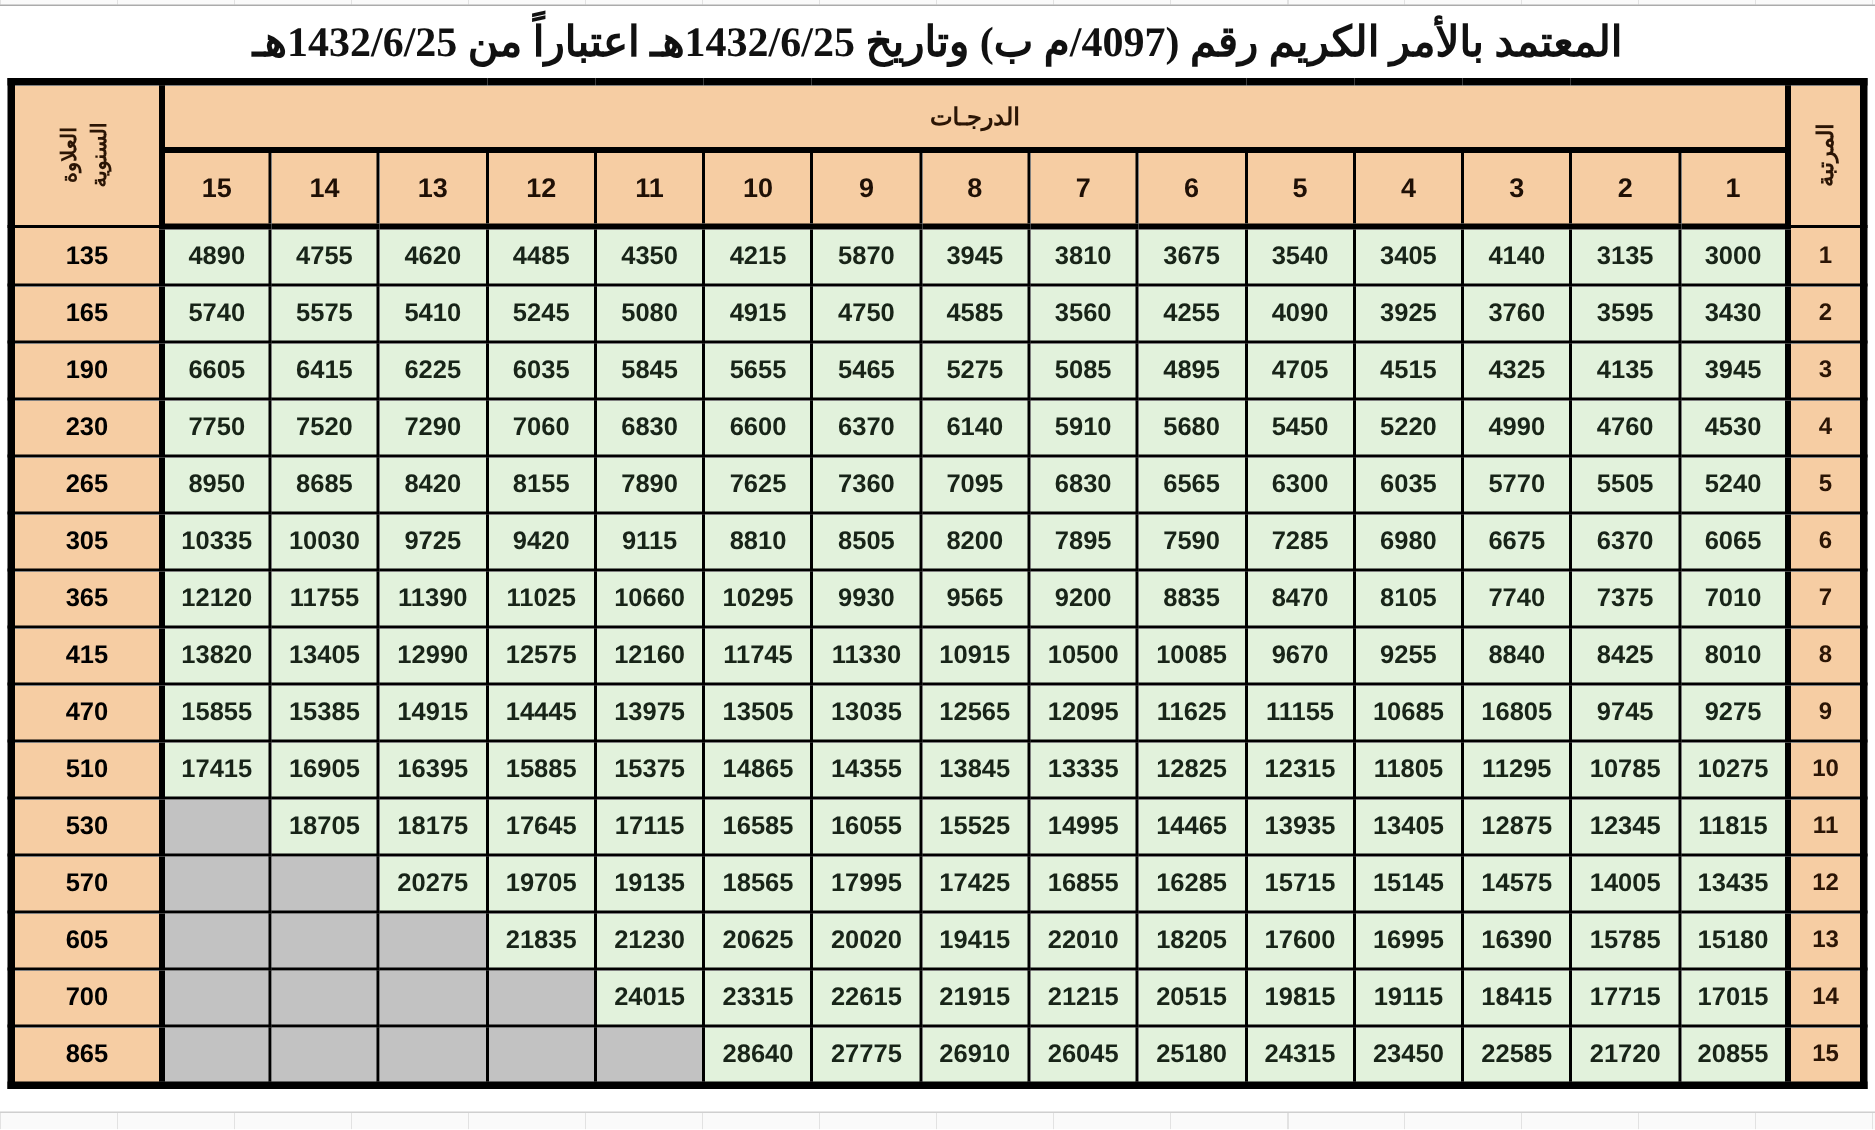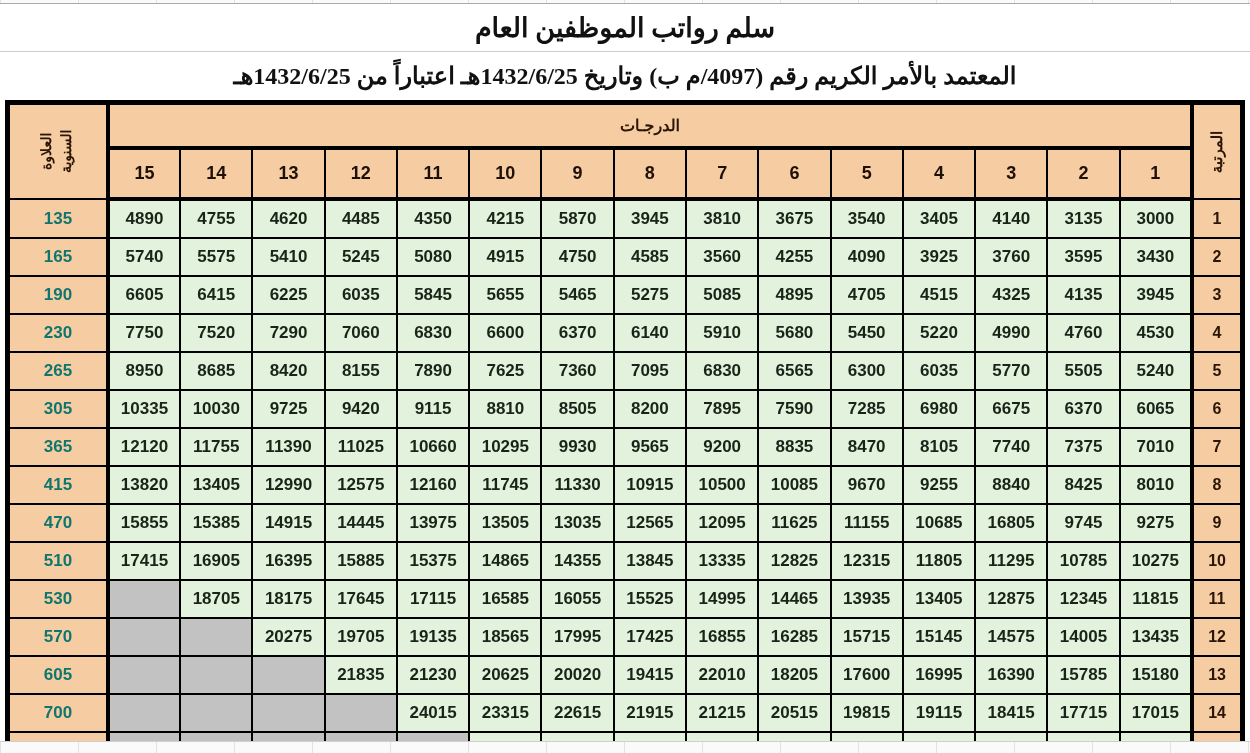--- a/index.html
+++ b/index.html
@@ -23,21 +23,21 @@
   .title-block{direction:rtl;text-align:center;background:#ffffff;}
   .title-row{
     height:47px;display:flex;align-items:center;justify-content:center;
     border-bottom:1px solid #cccccc;
     font-family:"Liberation Serif","DejaVu Serif",serif;
     font-weight:bold;font-size:27px;color:#111111;
   }
   .subtitle-row{
     height:48px;display:flex;align-items:center;justify-content:center;
     font-family:"Liberation Serif","DejaVu Serif",serif;
-    font-weight:bold;font-size:24px;color:#111111;
+    font-weight:bold;font-size:28px;color:#111111;
   }
 
   
   table.salary{
     border-collapse:collapse;
     table-layout:fixed;
     width:1240px;
     margin-left:5px;
     border:5px solid #000000;
   }
@@ -77,39 +77,38 @@
     font-weight:bold;color:#2b1505;
   }
   .vtext.two-line{font-size:14px;line-height:1.45;}
   .vtext.one-line{font-size:15px;}
 
   
   tbody td{height:36px;font-weight:bold;font-size:17px;}
   td.inc{
     background:var(--peach,#f6cda3);
     border-right:4px solid #000;
-    color:#0f766e;
+    color:#000000;
   }
   td.rank{
     background:var(--peach,#f6cda3);
     border-left:4px solid #000;
     color:#2b1505;font-size:16px;
   }
   td.cell{background:var(--green,#e2f2dc);color:#182418;}
   td.cell.empty{background:var(--gray,#c2c2c2);}
 </style>
 </head>
 <body>
 
 <div class="stage">
 
   <div class="grid-strip top"></div>
 
   <div class="title-block">
-    <div class="title-row">سلم رواتب الموظفين العام</div>
     <div class="subtitle-row">المعتمد بالأمر الكريم رقم (4097/م ب) وتاريخ 1432/6/25هـ اعتباراً من 1432/6/25هـ</div>
   </div>
 
   <table class="salary">
     <colgroup>
       <col class="c-inc">
       <col span="15" class="c-deg">
       <col class="c-rank">
     </colgroup>
     <thead>

